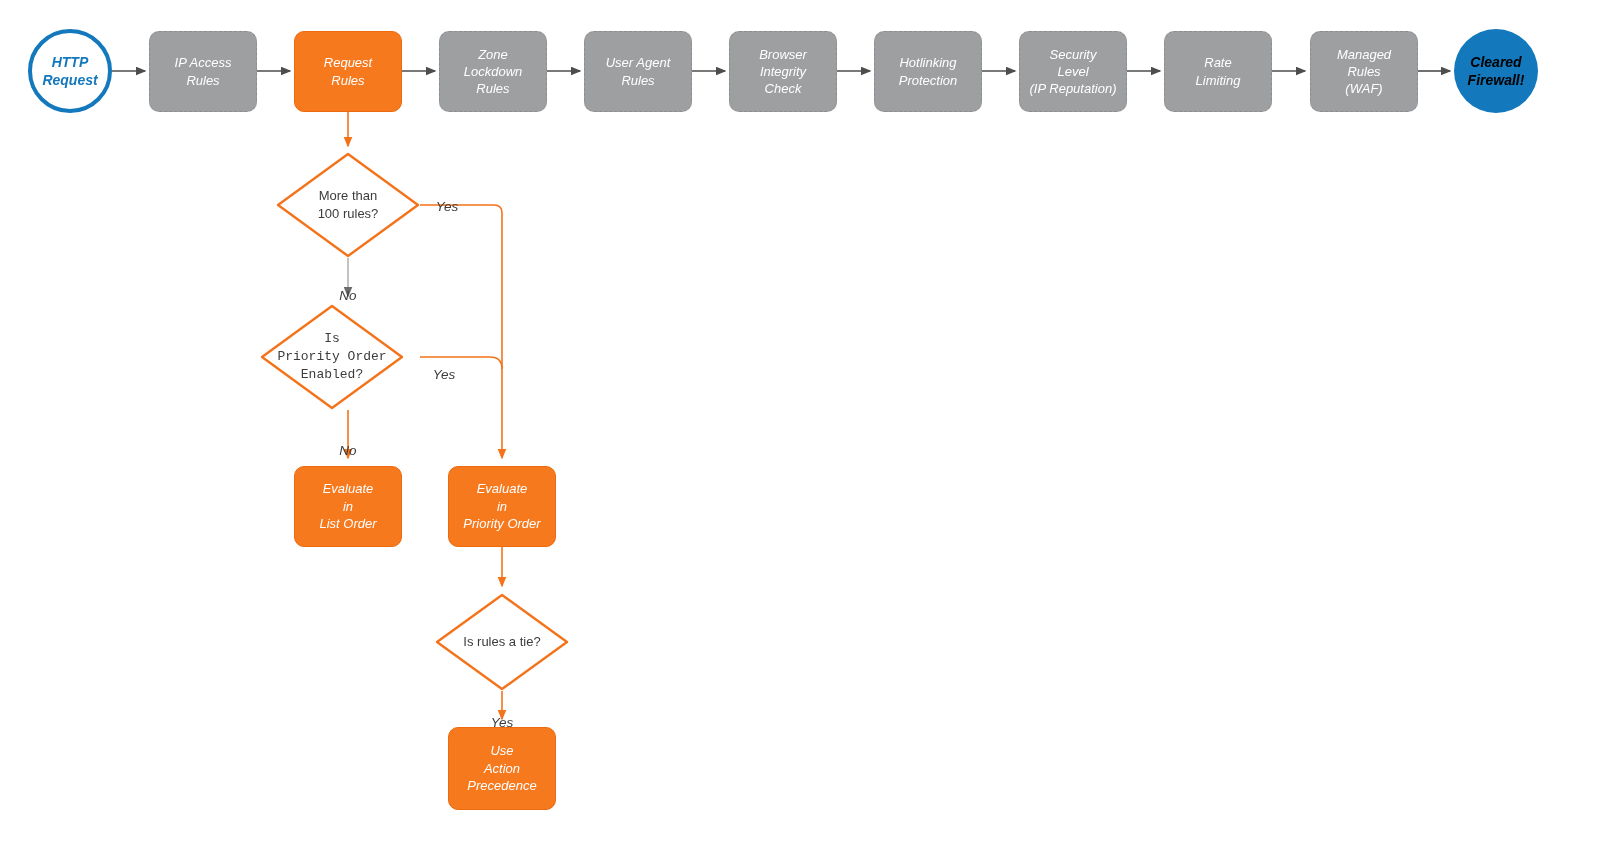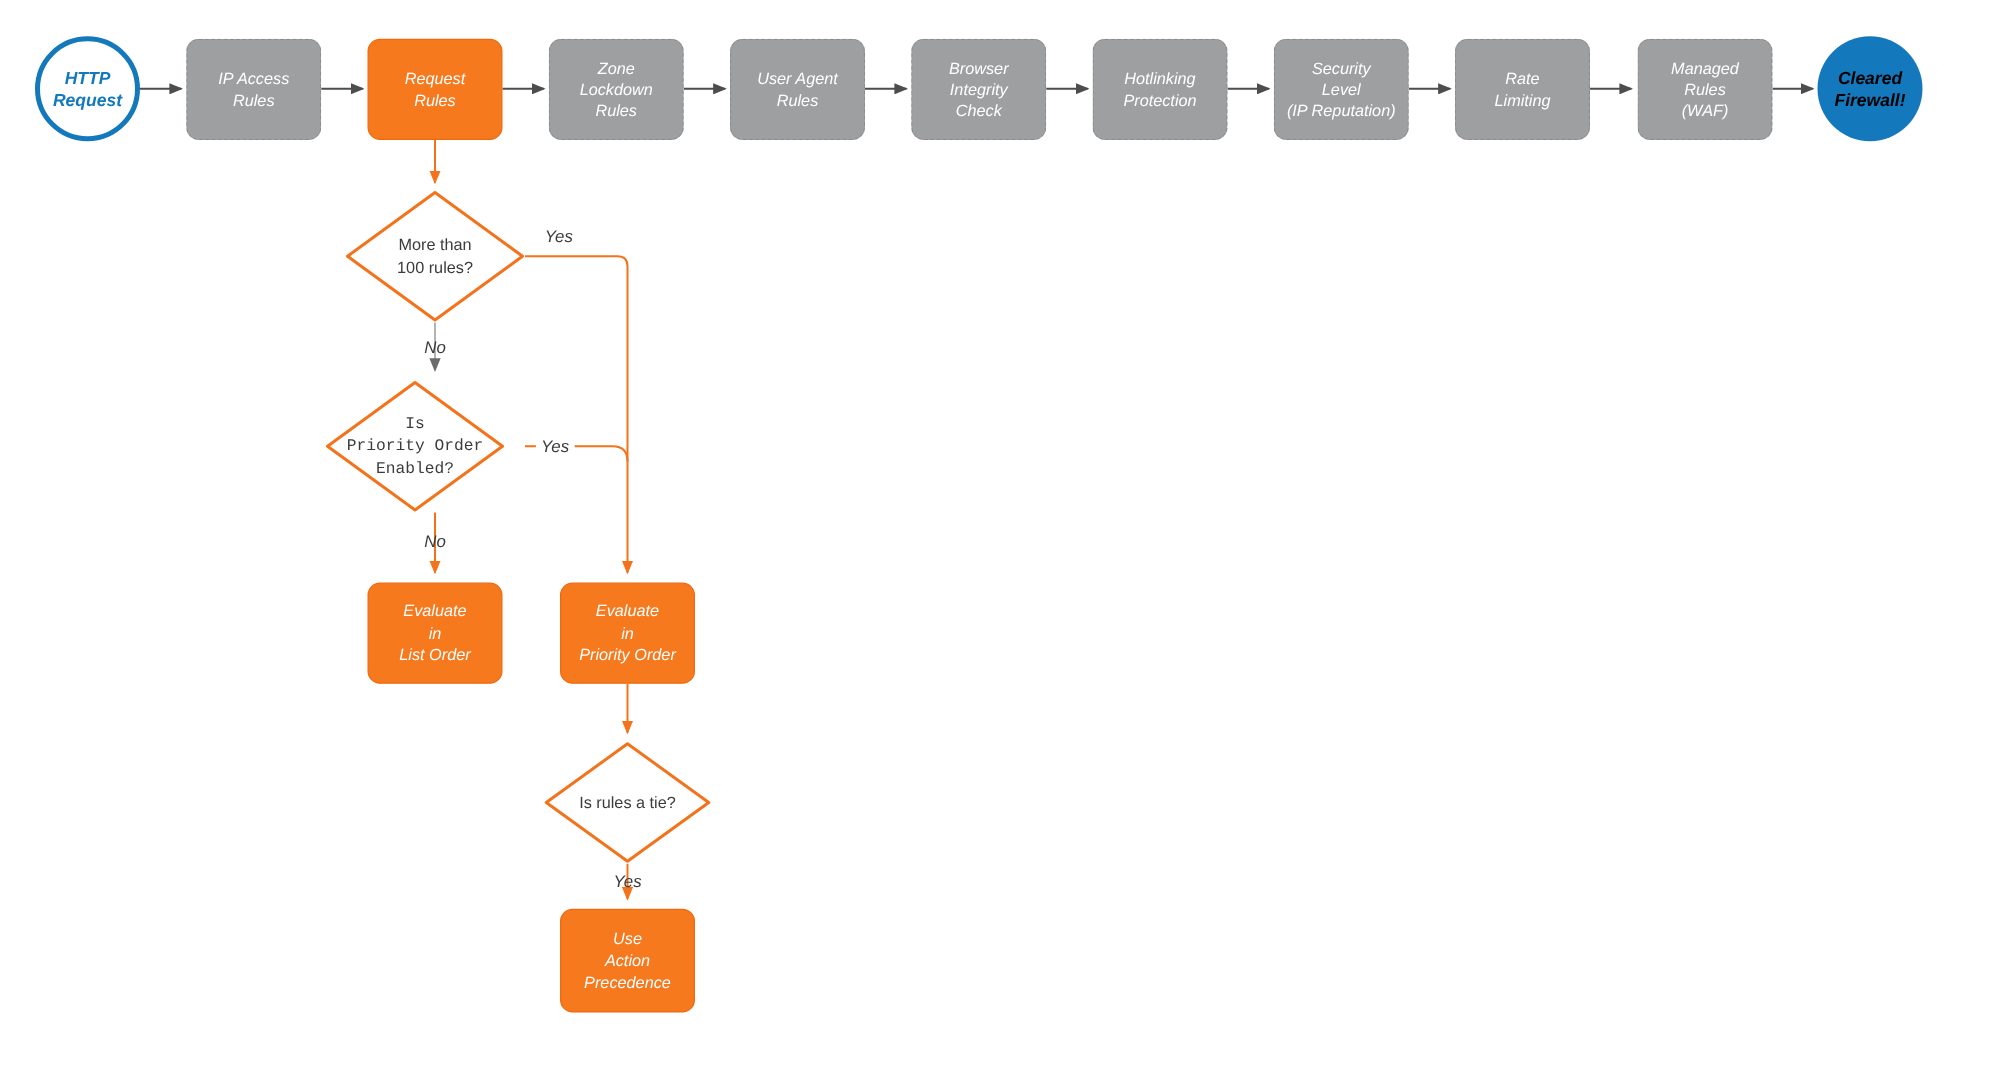--- a/index.html
+++ b/index.html
@@ -30,21 +30,21 @@
   .action{width:108px;height:81px;border-radius:10px;background:var(--orange);
           border:1px solid var(--orange-border);color:#fff;font-style:italic;
           font-size:13px;line-height:1.38;}
   .action.tall{height:83px;text-align:center;}
   .diamond{position:absolute;}
   .diamond svg{display:block;}
   .diamond .diamond-label{position:absolute;inset:0;display:flex;align-items:center;
           justify-content:center;text-align:center;color:var(--label);font-size:13px;
           line-height:1.4;white-space:pre-line;}
   .edge-label{position:absolute;color:var(--label);font-style:italic;font-size:13.5px;
-          text-align:center;transform:translate(-50%,-50%);}
+          text-align:center;transform:translate(-50%,-50%);margin-top:17px;}
   .edge-label.on-line{background:#ffffff;padding:0 4px;}
 </style>
 </head>
 <body>
 
 <div class="canvas">
 
   <svg class="connectors">
     <defs>
       <marker id="arrow-dark" markerWidth="11" markerHeight="9" refX="9.5" refY="4.5" orient="auto" markerUnits="userSpaceOnUse">

